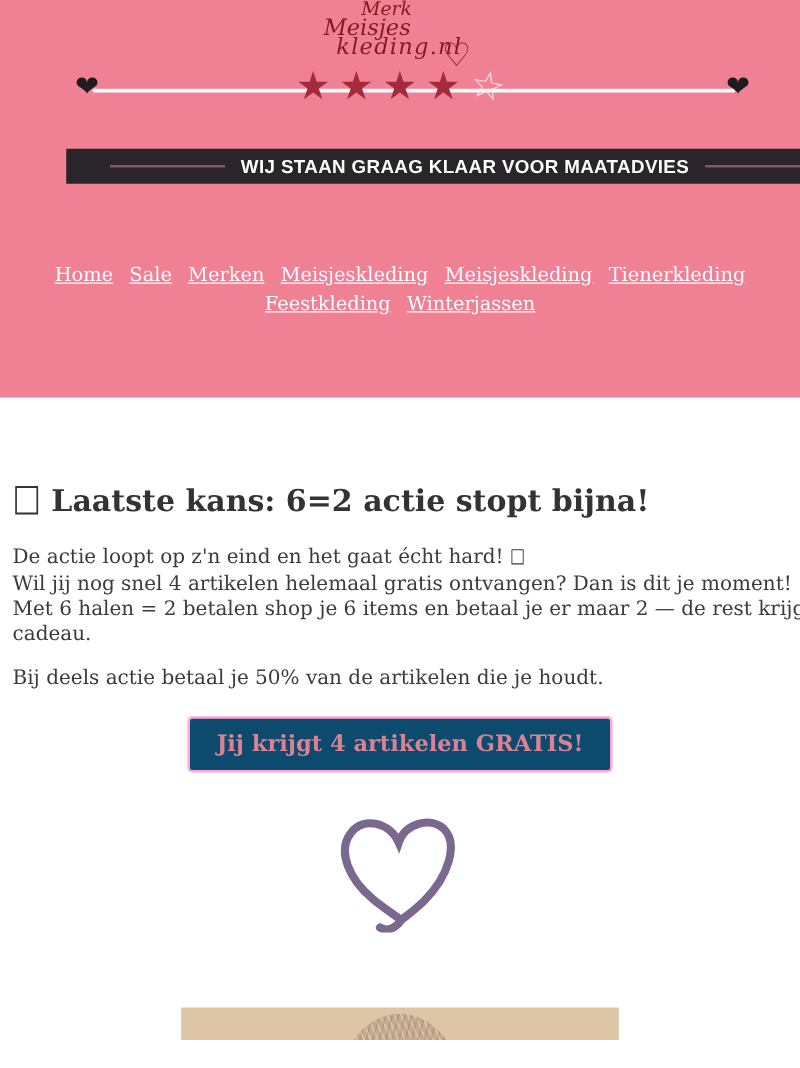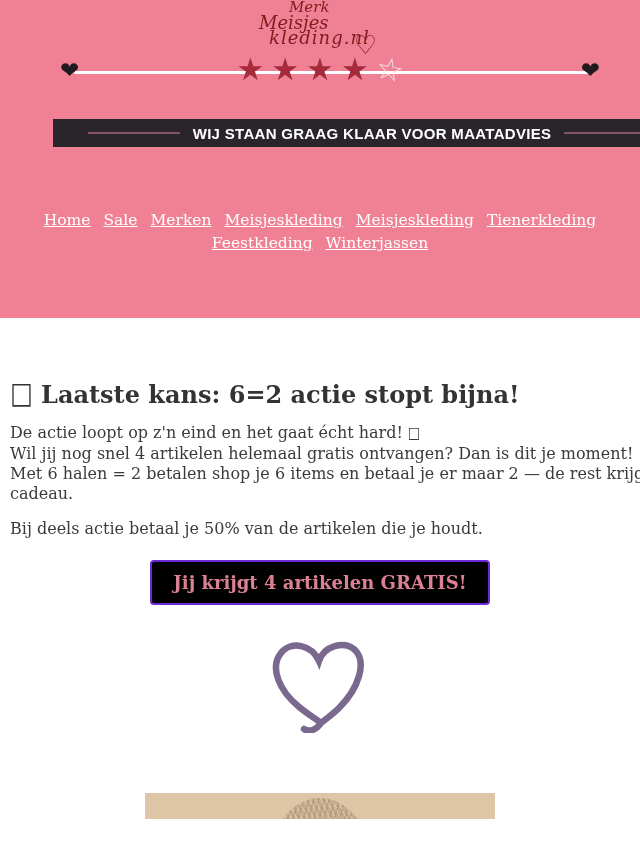--- a/index.html
+++ b/index.html
@@ -38,32 +38,32 @@
   .bar-text { color: #fff; font-family: "Liberation Sans", sans-serif; font-weight: bold;
           font-size: 15px; letter-spacing: .3px; white-space: nowrap; }
 
   .main-nav { margin: 64px auto 0; width: 620px; display: flex; flex-wrap: wrap;
           justify-content: center; column-gap: 13px; row-gap: 5px; }
   .nav-link { color: #fff; font-size: 15.5px; text-decoration: underline; cursor: pointer; }
 
   
   .main { padding: 0 10px; color: #3b3b3b; }
   h1.promo-heading { margin-top: 62px; font-size: 24px; font-weight: bold; color: #333; }
-  h1 .pline { line-height: 30px; }
+  h1 .pline { line-height: 42px; }
 
   .pblock { font-size: 16px; line-height: 20px; }
   .pblock.p1 { margin-top: 13px; }
   .pblock.p2 { margin-top: 15px; }
   .pline { white-space: nowrap; }
   .b { font-weight: normal; }
   .tofu { display: inline-block; transform: scaleY(1.25); transform-origin: 50% 75%; }
   .sm { font-size: .8em; }
 
   .cta-wrap { text-align: center; margin-top: 21px; }
-  .cta-button { display: inline-block; background: #000000; border: 2px solid #6d28d9;
+  .cta-button { display: inline-block; background: #0c4a6e; border: 2px solid #f9a8d4;
           border-radius: 4px; color: #dc8193; font-family: "DejaVu Serif", serif;
           font-weight: bold; font-size: 18px; padding: 10px 21px; cursor: pointer; }
 
   .heart-art { display: block; margin: 26px auto 0; }
 
   .photo { margin: 60px auto 0; width: 350px; height: 26px; background: #dec5a6;
           position: relative; overflow: hidden; }
   .hat { position: absolute; left: 50%; transform: translateX(-50%); top: 5px;
           width: 96px; height: 64px; border-radius: 50% 50% 0 0 / 90% 90% 0 0;
           background:

